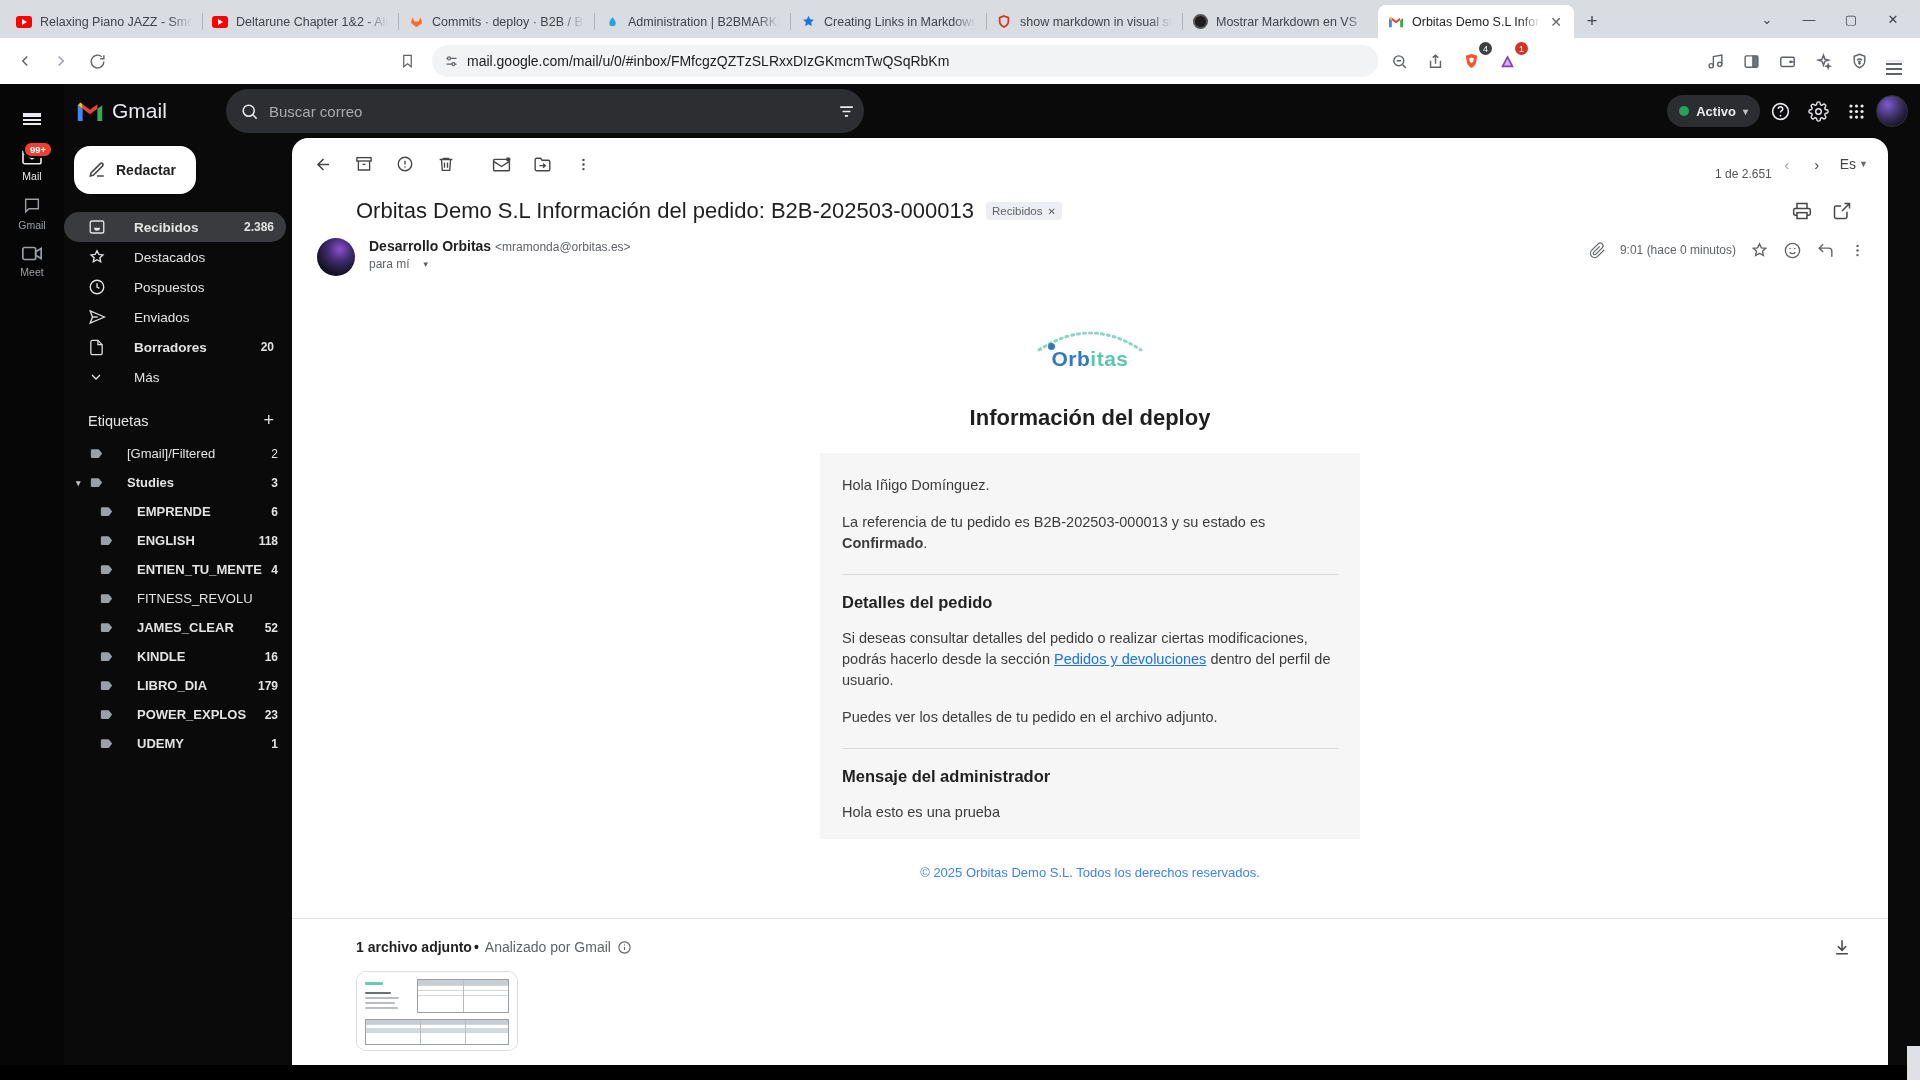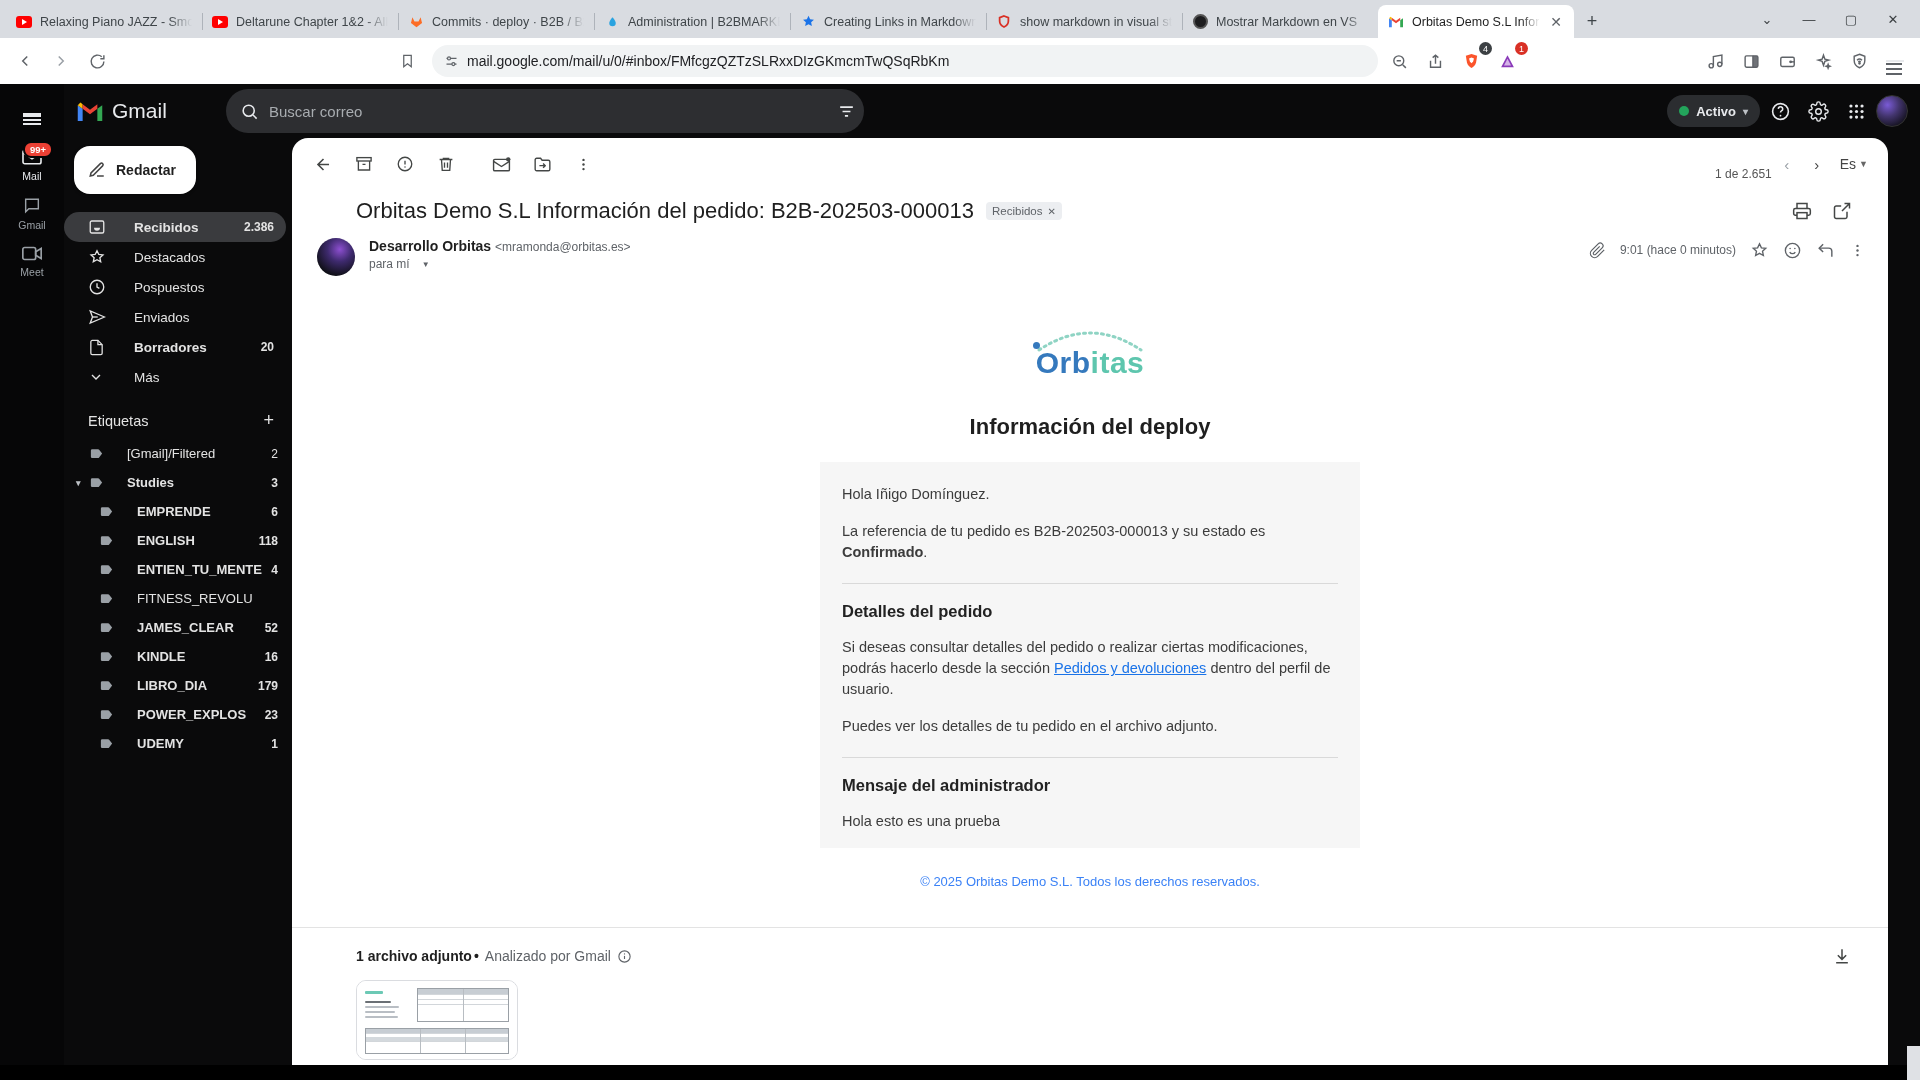--- a/index.html
+++ b/index.html
@@ -99,21 +99,21 @@
   .s-name b { font-weight:bold; }
   .s-email { color:#5f6368; font-size:12px; }
   .s-to { font-size:12px; color:#5f6368; margin-top:3px; display:flex; align-items:center; gap:12px; }
   .s-right { margin-left:auto; display:flex; align-items:center; gap:14px; color:#5f6368; height:24px; }
   .s-time { font-size:12px; }
 
   .email-area { flex:1; overflow:hidden; }
   .email-wrap { width:540px; margin:0 auto; }
   .orb-logo { text-align:center; margin-top:46px; position:relative; }
   .orb-arc { margin:0 auto; }
-  .orb-word { font-size:30px; font-weight:bold; letter-spacing:.5px; position:relative; display:inline-block; margin-top:-6px; }
+  .orb-word { font-size:21px; font-weight:bold; letter-spacing:.5px; position:relative; display:inline-block; margin-top:-6px; }
   .orb-dot { position:absolute; left:-3px; top:-4px; width:7px; height:7px; border-radius:50%; }
   .mail-title { text-align:center; font-size:22px; font-weight:bold; color:#1f1f1f; margin-top:34px; }
   .graybox { background:#f6f6f6; margin-top:22px; padding:6px 22px 16px 22px; font-size:14.5px; color:#3c3c3c; }
   .graybox p { margin-top:16px; line-height:1.45; }
   .graybox hr { border:none; border-top:1px solid #d9d9d9; margin:20px 0 4px 0; }
   .graybox h3 { font-size:16.5px; color:#222; margin-top:18px; }
   .graybox a { color:#1a73e8; text-decoration:underline; }
   .mail-footer { text-align:center; font-size:13px; color:#3b82f6; margin-top:26px; }
 
   .att-divider { border-top:1px solid #e3e3e3; margin-top:38px; }

